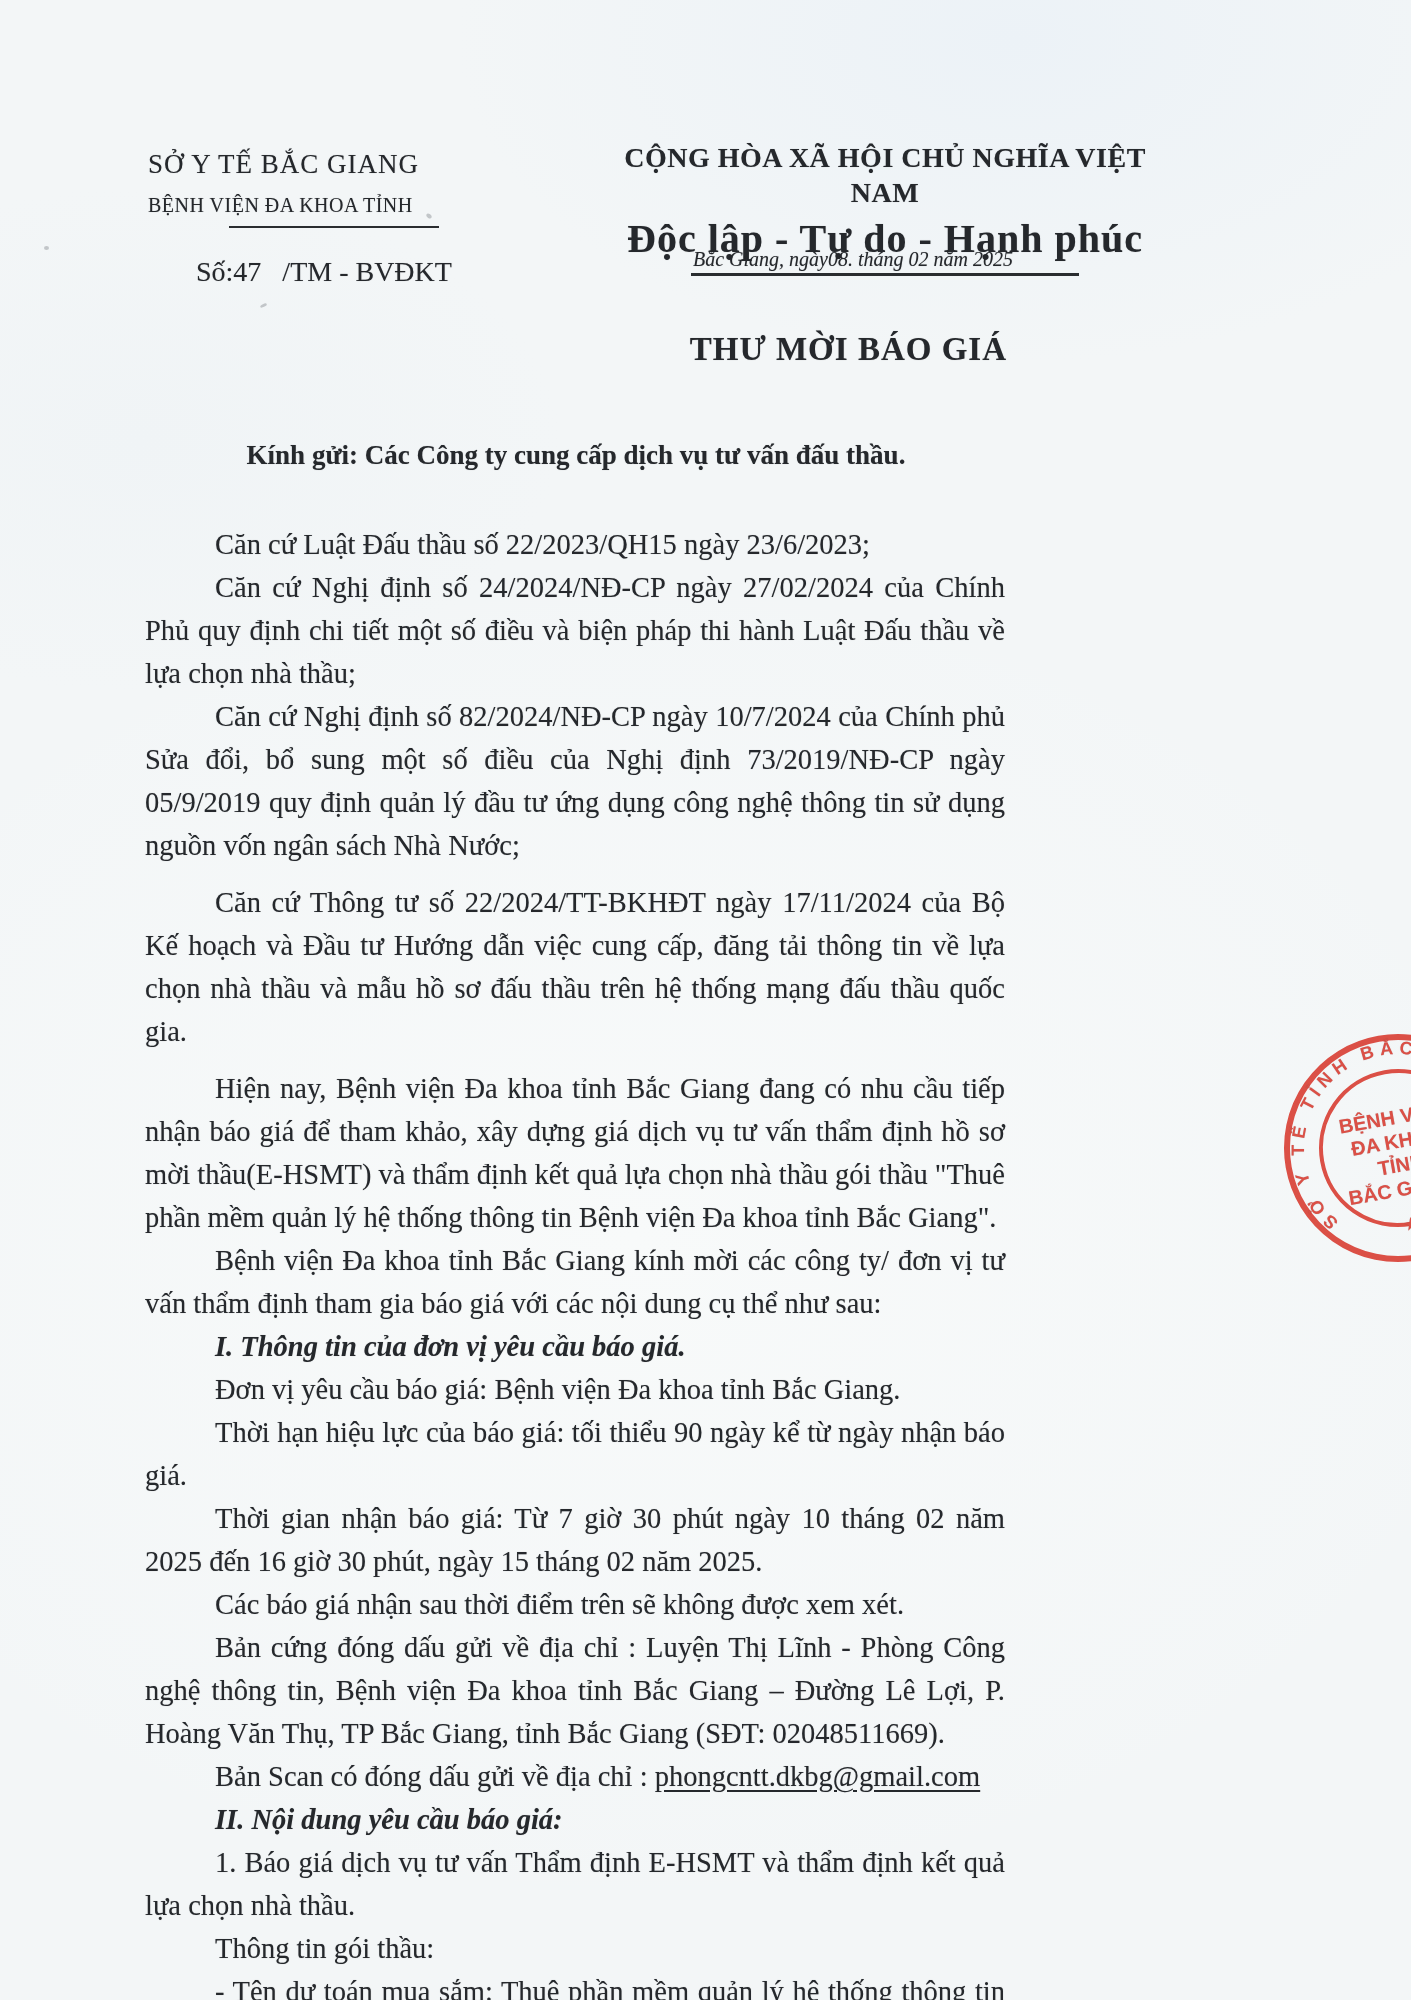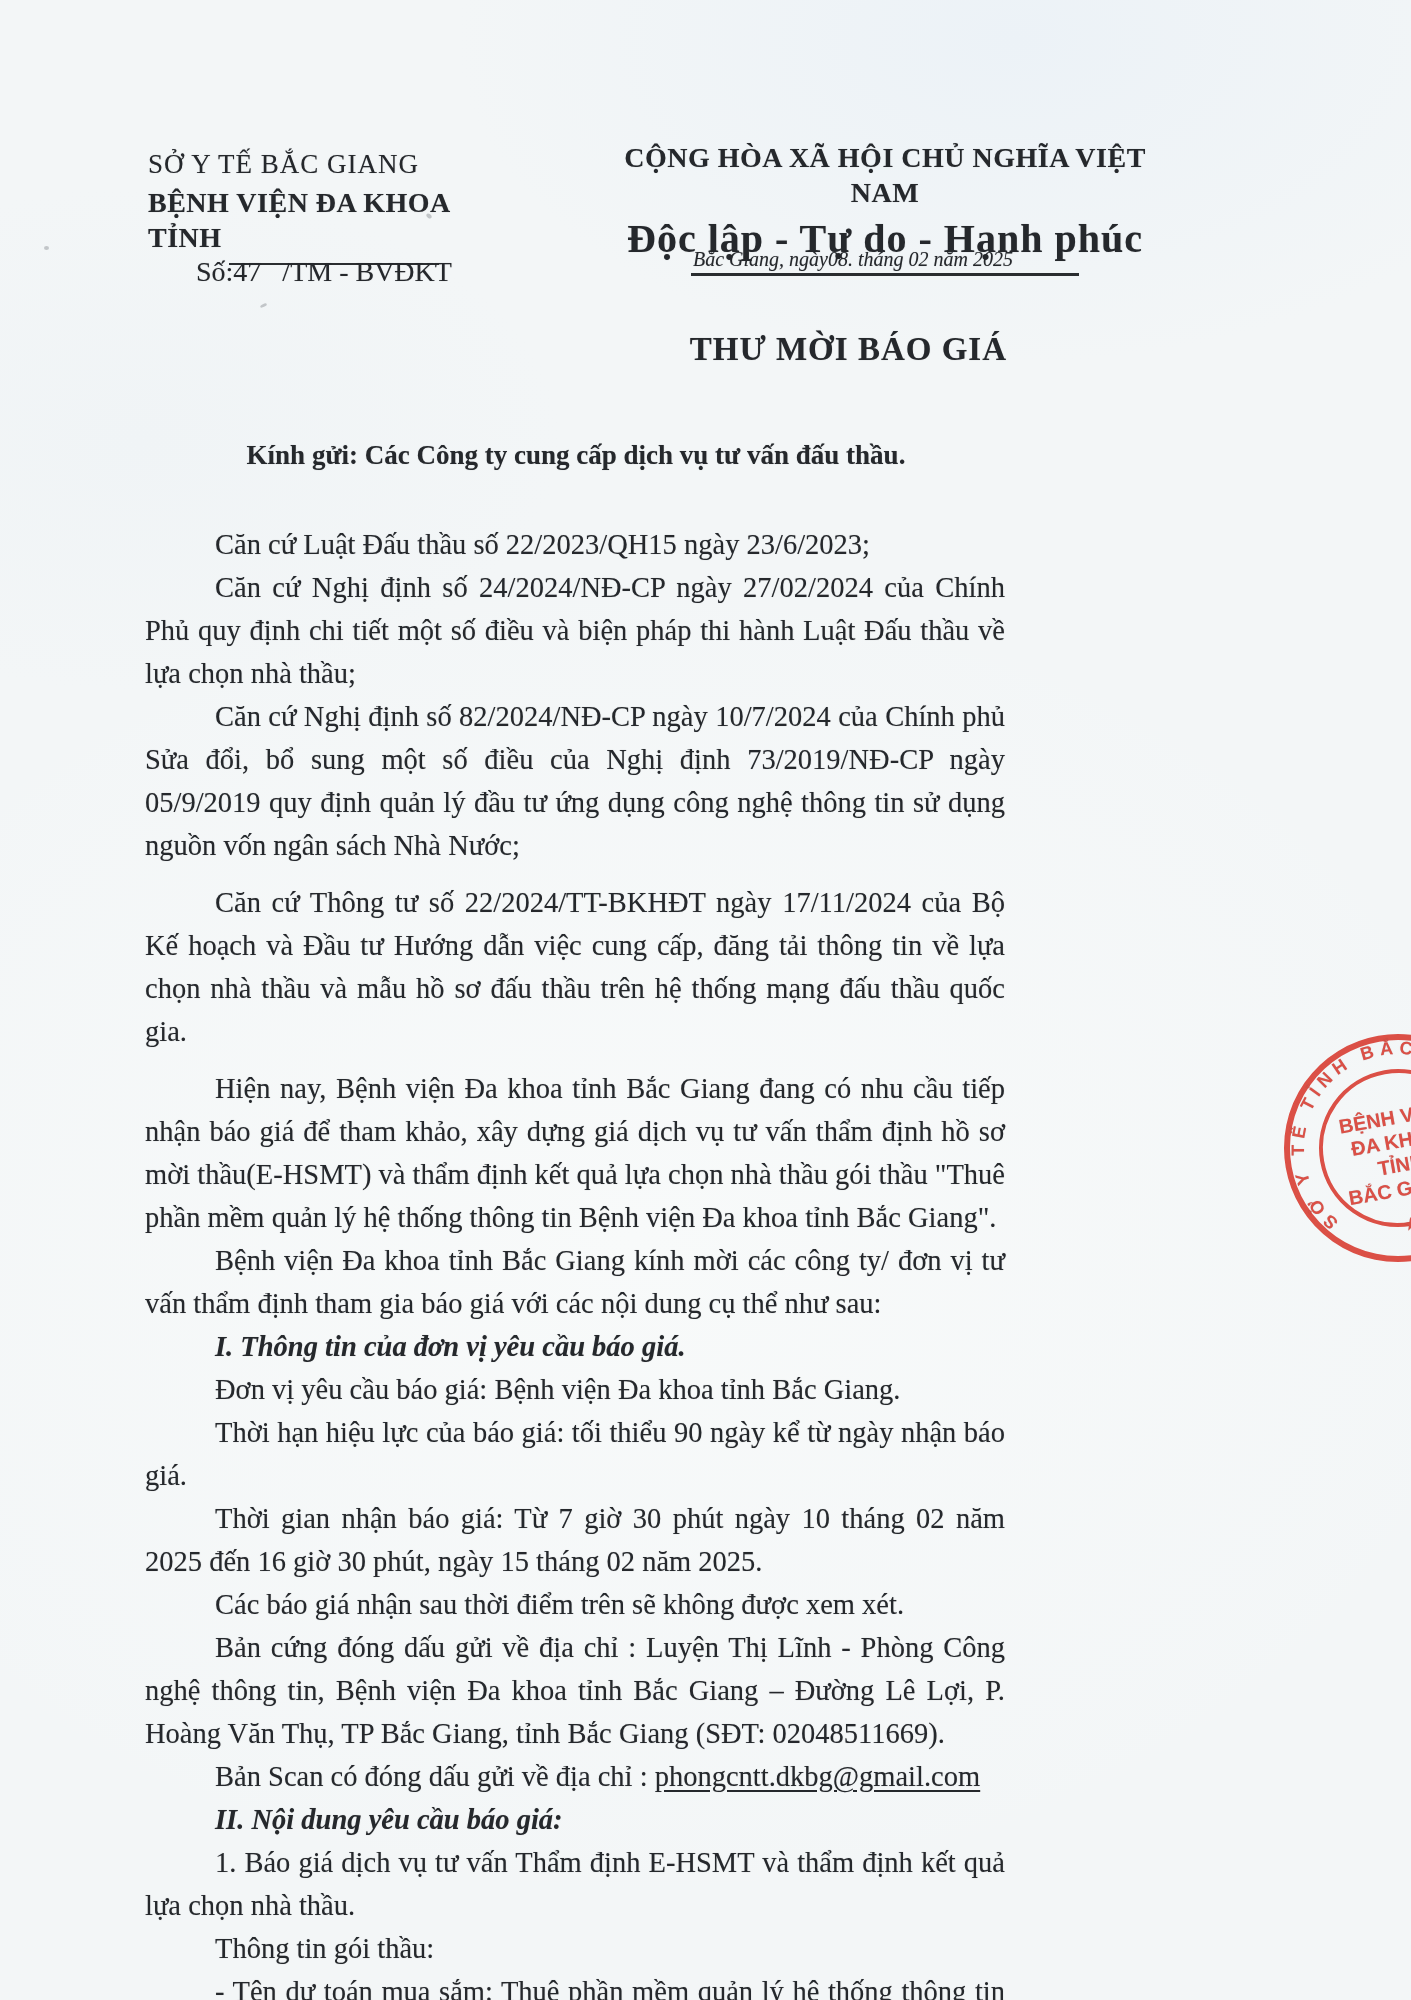--- a/index.html
+++ b/index.html
@@ -12,21 +12,21 @@
     background:
       radial-gradient(ellipse 900px 520px at 72% 2%, #ecf2f7 0%, rgba(236,242,247,0) 62%),
       radial-gradient(ellipse 700px 420px at 10% 22%, #f0f4f6 0%, rgba(240,244,246,0) 60%),
       radial-gradient(ellipse 1200px 900px at 45% 62%, #f8fafa 0%, rgba(248,250,250,0) 75%),
       #f3f6f7;
     font-family:"Liberation Serif","DejaVu Serif",serif;
     text-shadow:0 0 1px rgba(20,22,24,.28);
   }
   .hdr-left{position:absolute;left:148px;top:148px;width:372px;text-align:left;line-height:1.25;}
   .hl1{font-size:27px;letter-spacing:1px;}
-  .hl2{font-size:28px;font-weight:bold;margin-top:3px;letter-spacing:.5px;}
+  .hl2{font-size:20px;font-weight:normal;margin-top:11px;letter-spacing:.5px;}
   .hl-rule{width:210px;border-top:2.5px solid #2a2d30;margin:8px auto 0;}
   .hdr-right{position:absolute;left:598px;top:140px;width:574px;text-align:center;line-height:1.25;}
   .hr1{font-size:28px;font-weight:bold;letter-spacing:.5px;}
   .hr2{font-size:40px;font-weight:bold;margin-top:4px;letter-spacing:1px;}
   .hr-rule{width:388px;border-top:3px solid #2a2d30;margin:9px auto 0;}
   .doc-number{position:absolute;left:196px;top:256px;font-size:28px;white-space:pre-wrap;}
   .place-date{position:absolute;left:693px;top:248px;width:480px;font-size:20px;font-style:italic;text-align:left;}
   .doc-title{position:absolute;left:145px;top:331px;width:862px;text-align:right;font-size:33px;font-weight:bold;letter-spacing:1px;}
   .salutation{position:absolute;left:145px;top:440px;width:862px;text-align:center;font-size:27px;font-weight:bold;}
   .body-text{position:absolute;left:145px;top:523px;width:860px;font-size:28.5px;line-height:43px;text-align:justify;}

